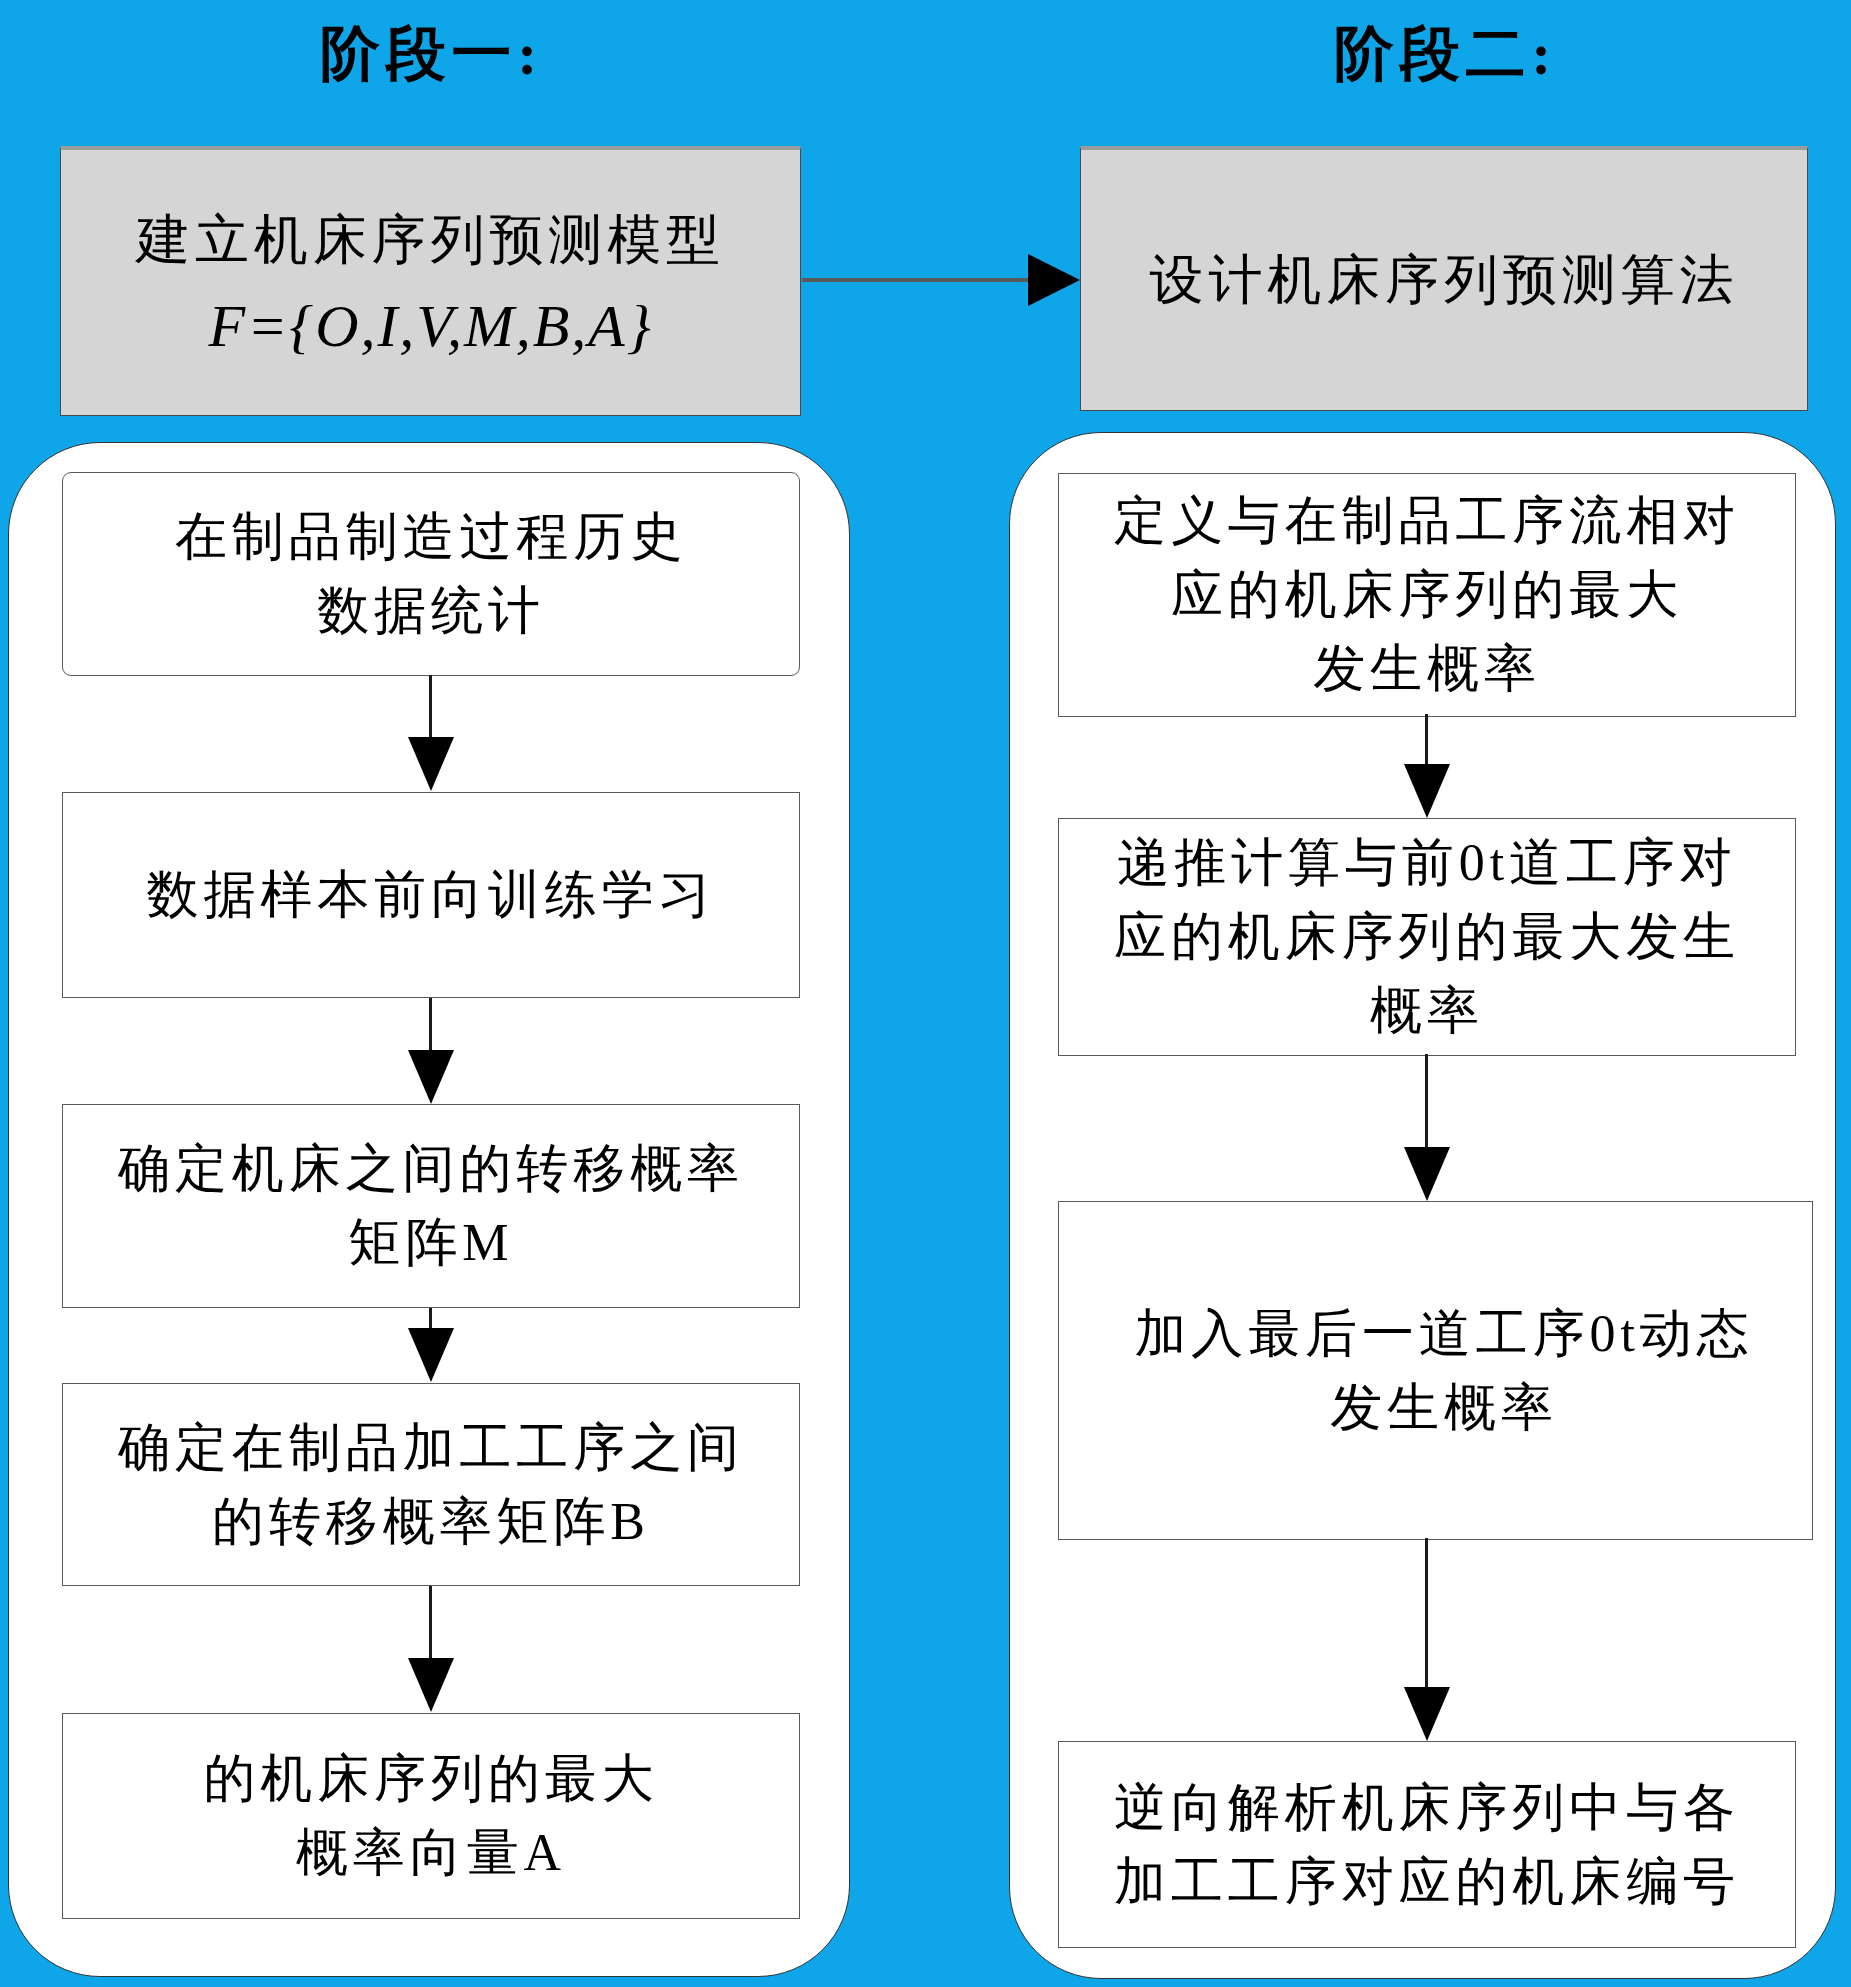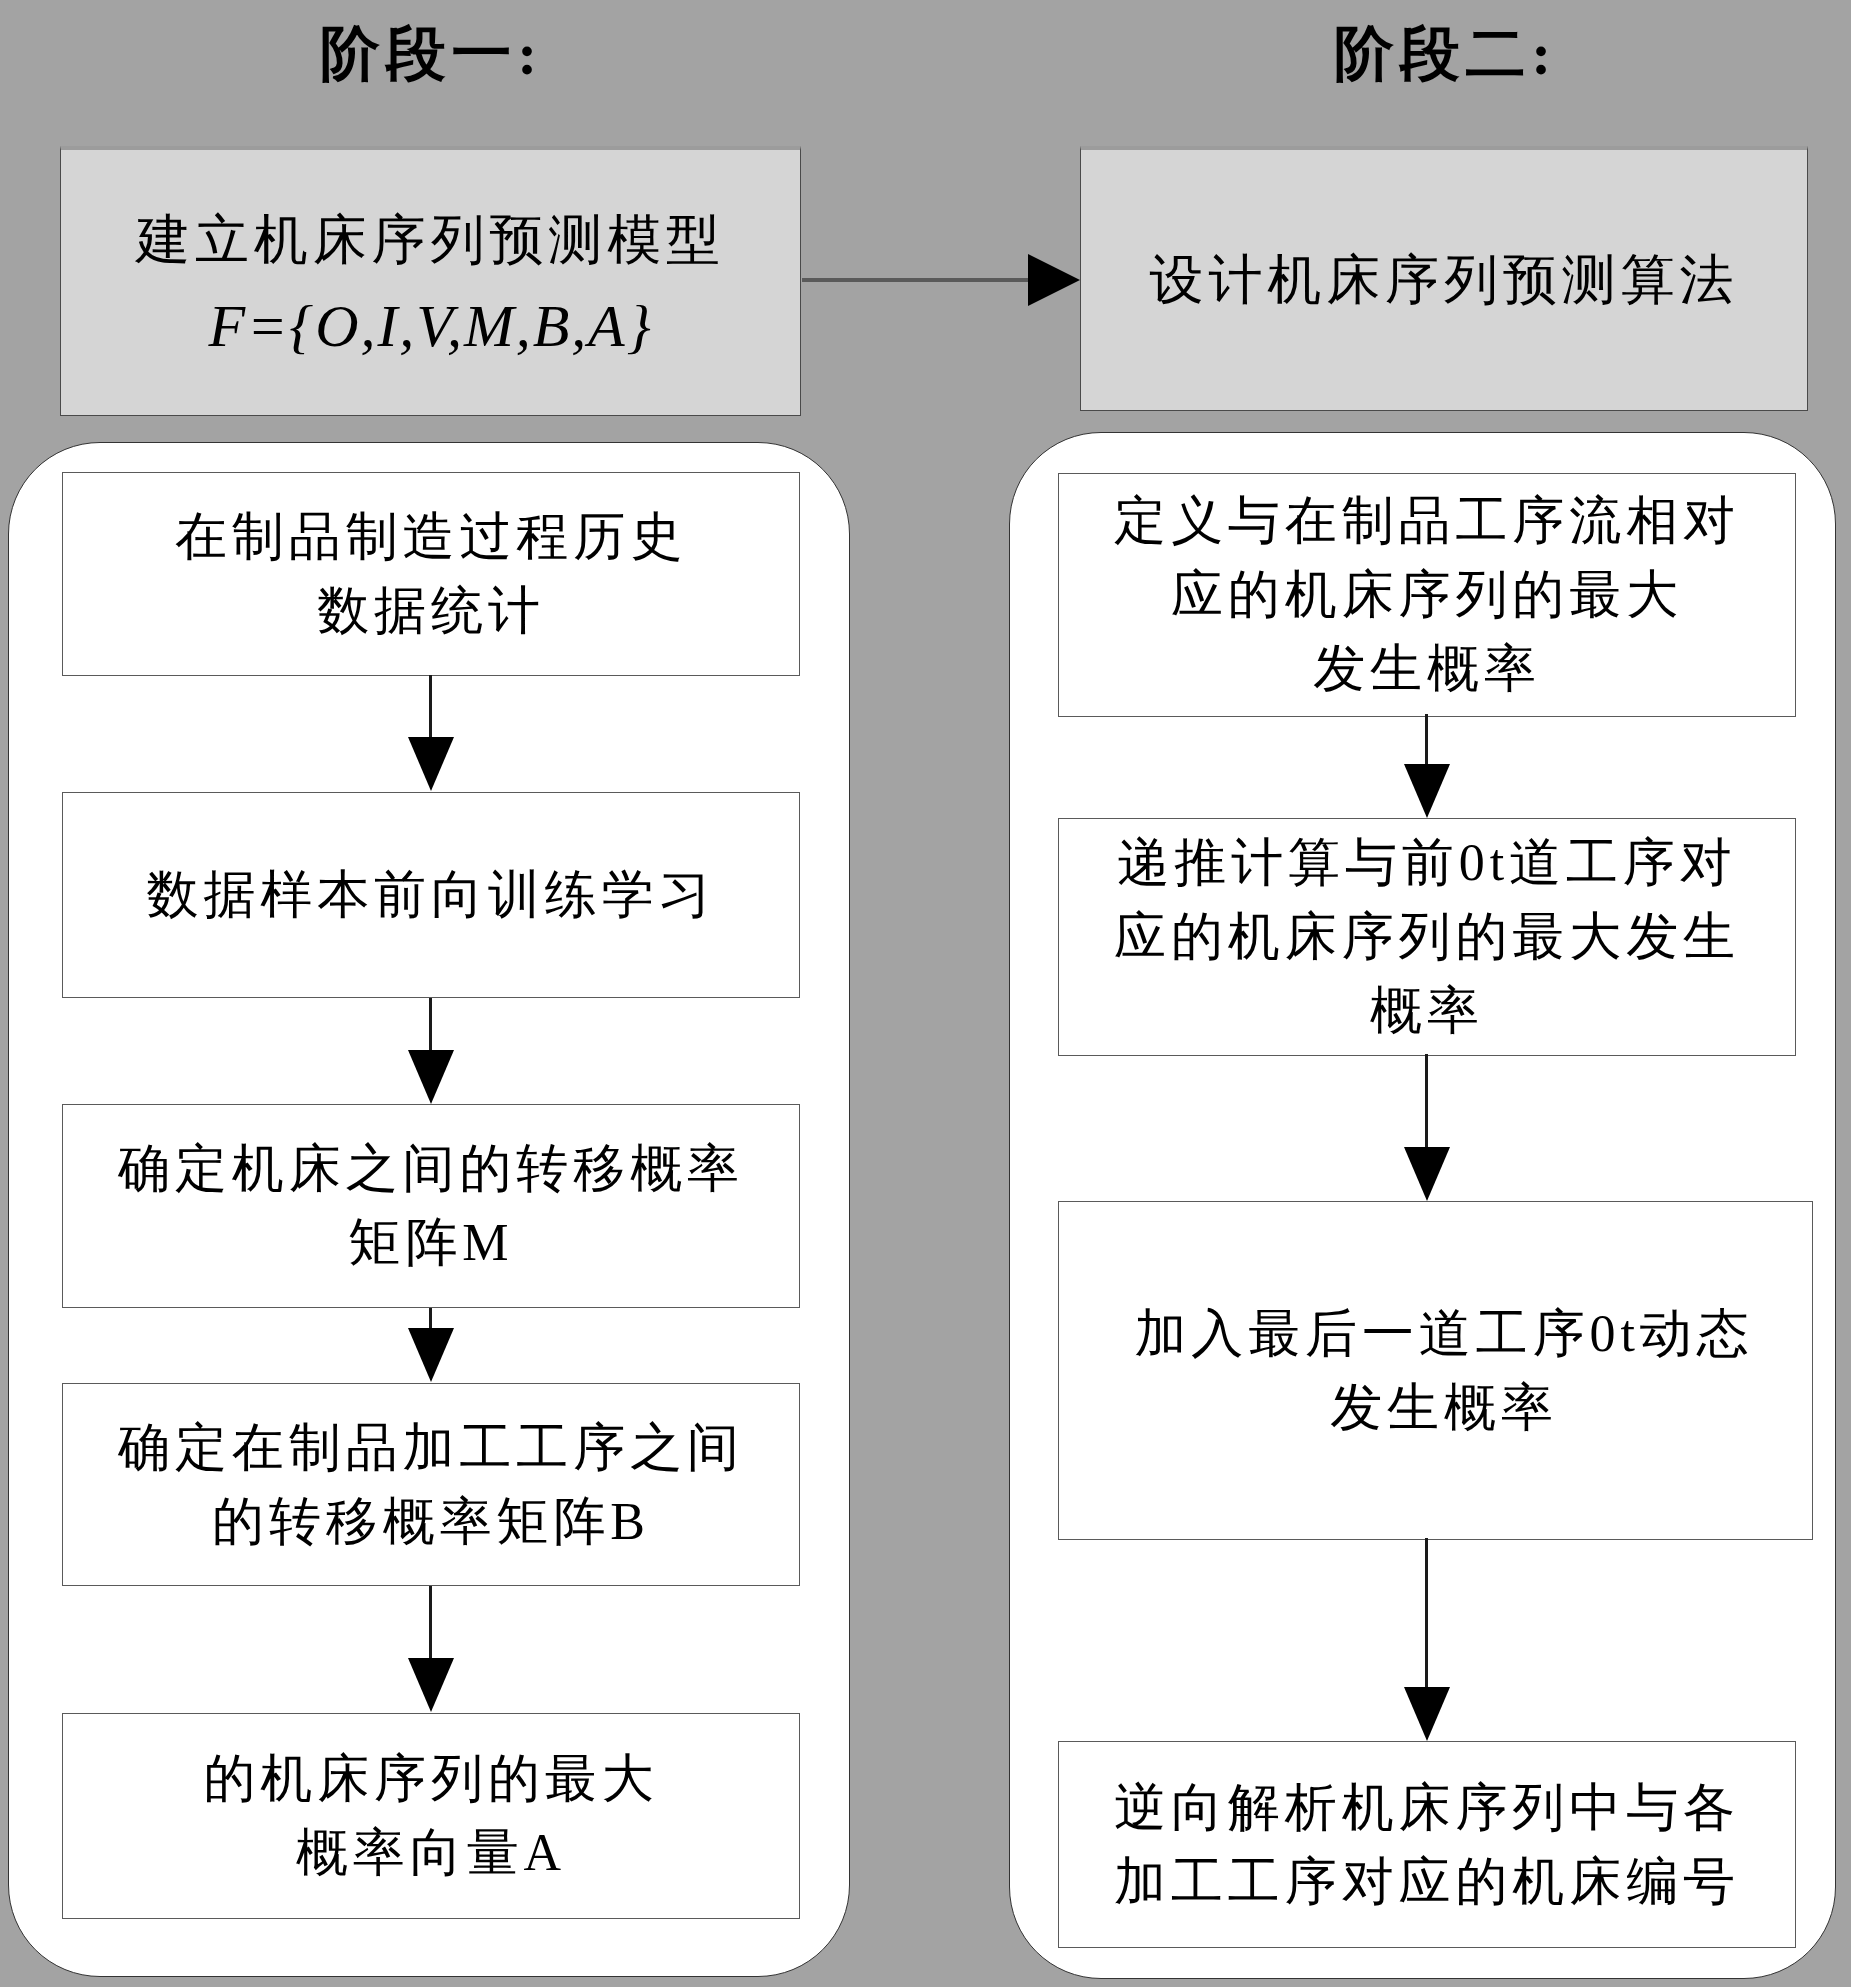--- a/index.html
+++ b/index.html
@@ -1,19 +1,19 @@
 <!DOCTYPE html>
 <html><head>
 <meta charset="utf-8">
 <style>
   html,body { margin:0; padding:0; background:#ffffff; }
   .stage {
     position:relative;
     width:1851px; height:1987px;
-    background:#a3a3a3;
+    background:#0ea5e9;
     font-family:"Liberation Serif","DejaVu Serif",serif;
     color:#000;
     overflow:hidden;
   }
   .col-title {
     position:absolute;
     text-align:center;
     font-size:60px;
     font-weight:bold;
     letter-spacing:5.8px;
@@ -87,21 +87,21 @@
     <div class="hdr-formula">F={O,I,V,M,B,A}</div>
   </div>
 
   <div class="hline" style="left:802px; top:278px; width:227px;"></div>
   <div class="arrow-right" style="left:1028px; top:254px;"></div>
 
   <div class="container-rounded" style="left:7.8px; top:442px; width:840px; height:1533px;"></div>
 
   <div class="container-rounded" style="left:1009px; top:432px; width:825px; height:1545px;"></div>
 
-  <div class="step-box" style="left:62px; top:472px; width:736px; height:202px;">
+  <div class="step-box" style="left:62px; top:472px; width:736px; height:202px;border-radius:9px;">
     <div class="step-line">在制品制造过程历史</div>
     <div class="step-line">数据统计</div>
   </div>
 
   <div class="step-box" style="left:62px; top:792px; width:736px; height:204px;">
     <div class="step-line">数据样本前向训练学习</div>
   </div>
 
   <div class="step-box" style="left:62px; top:1104px; width:736px; height:202px;">
     <div class="step-line">确定机床之间的转移概率</div>

